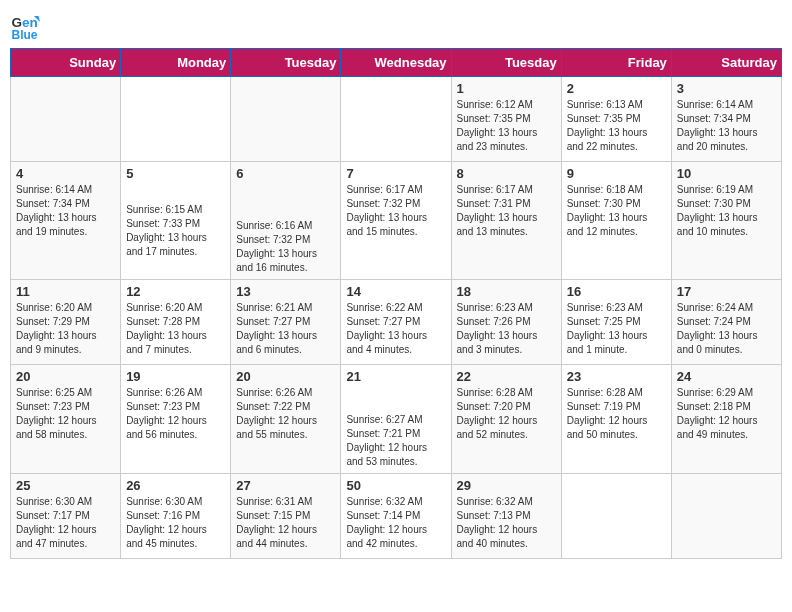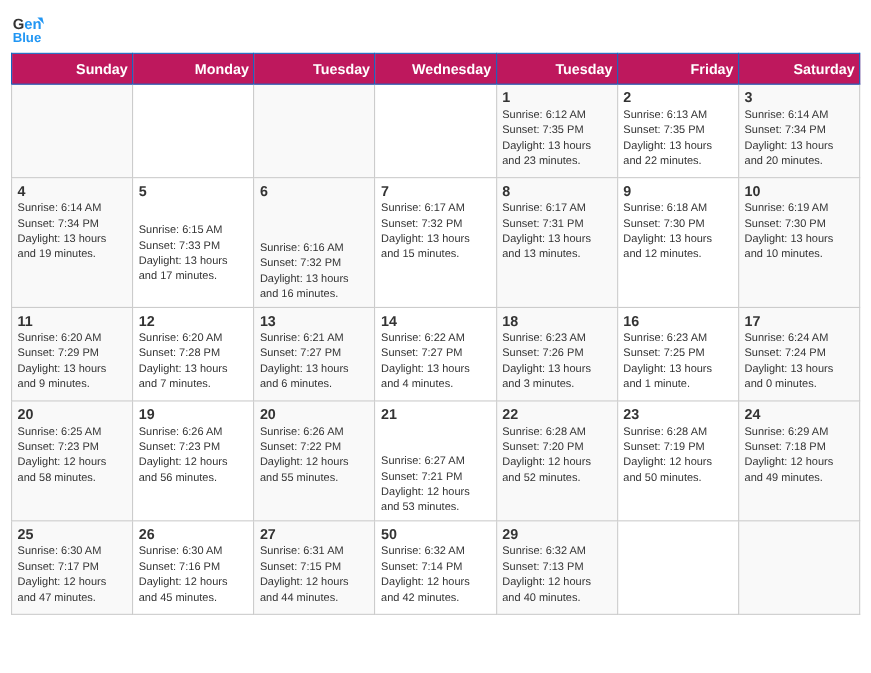--- a/index.html
+++ b/index.html
@@ -283,21 +283,21 @@
         <td>
           <span class="day-num">23</span>
           <div class="day-info" style="white-space: pre-line;">Sunrise: 6:28 AM
 Sunset: 7:19 PM
 Daylight: 12 hours
 and 50 minutes.</div>
         </td>
         <td>
           <span class="day-num">24</span>
           <div class="day-info" style="white-space: pre-line;">Sunrise: 6:29 AM
-Sunset: 7:18 PM
+Sunset: 2:18 PM
 Daylight: 12 hours
 and 49 minutes.</div>
         </td>
       </tr>
       <tr>
         <td>
           <span class="day-num">25</span>
           <div class="day-info" style="white-space: pre-line;">Sunrise: 6:30 AM
 Sunset: 7:17 PM
 Daylight: 12 hours

